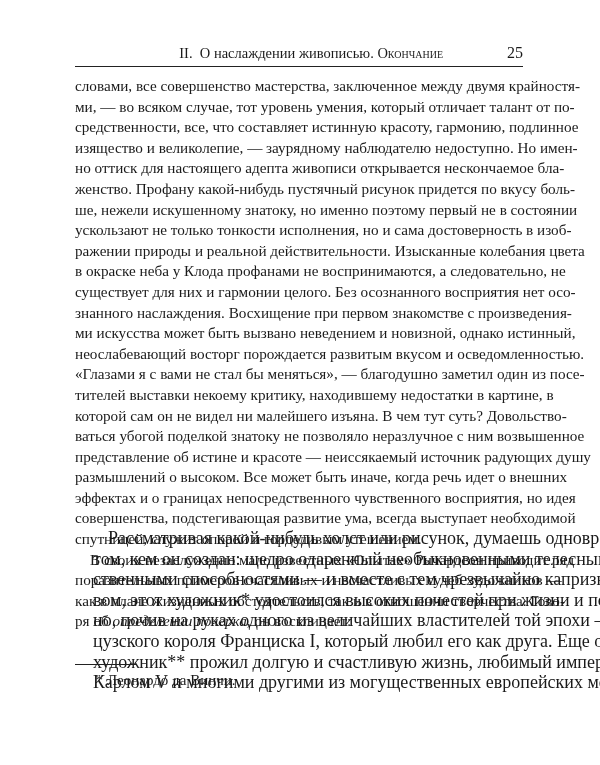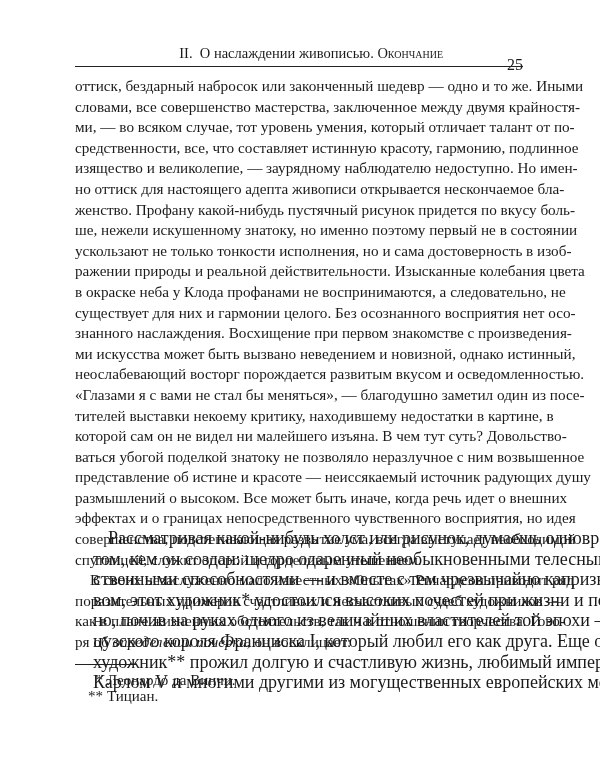--- a/index.html
+++ b/index.html
@@ -3,21 +3,21 @@
 <meta charset="utf-8">
 <style>
   html, body { margin: 0; padding: 0; background: #ffffff; }
   body { width: 600px; height: 765px; position: relative; overflow: hidden;
          font-family: "Liberation Serif", "DejaVu Serif", serif; color: #1a1a1a; }
   .page { position: absolute; left: 75px; top: 0; width: 448px; }
   .running-head { position: absolute; top: 42px; left: 0; width: 448px; height: 22px;
                   font-size: 14.5px; line-height: 22px; }
   .running-head .title { position: absolute; right: 80px; top: 0; white-space: nowrap; }
   .running-head .title .sc { font-variant: small-caps; }
-  .running-head .num { position: absolute; right: 0; top: 12px; font-size: 16px; margin-left: 28px; }
+  .running-head .num { position: absolute; right: 0; top: 0; font-size: 16px; margin-left: 28px; }
   .head-rule { position: absolute; top: 66px; left: 0; width: 448px; height: 0;
                border-top: 1.3px solid #222; }
   .body-text { position: absolute; top: 76px; left: 0; width: 448px;
                font-size: 15.2px; line-height: 20.6px; }
   .line { display: block; white-space: nowrap; text-align: justify; text-align-last: justify; height: 20.6px; }
   .line.last { text-align-last: left; }
   .indent { padding-left: 15px; }
   .quote { position: absolute; top: 528px; left: 18px; width: 430px;
            font-size: 18px; line-height: 20.6px; }
   em { }
@@ -31,21 +31,20 @@
 
 <div class="page">
   <div class="running-head">
     <span class="title"><span>II.</span>&nbsp; <span>О наслаждении живописью.</span> <span class="sc">Окончание</span></span>
     <span class="num">25</span>
   </div>
   <div class="head-rule"></div>
 
   <div class="body-text">
     <div id="p1">
-        <span class="line">оттиск, бездарный набросок или законченный шедевр — одно и то же. Иными</span>
         <span class="line">словами, все совершенство мастерства, заключенное между двумя крайностя-</span>
         <span class="line">ми, — во всяком случае, тот уровень умения, который отличает талант от по-</span>
         <span class="line">средственности, все, что составляет истинную красоту, гармонию, подлинное</span>
         <span class="line">изящество и великолепие, — заурядному наблюдателю недоступно. Но имен-</span>
         <span class="line">но оттиск для настоящего адепта живописи открывается нескончаемое бла-</span>
         <span class="line">женство. Профану какой-нибудь пустячный рисунок придется по вкусу боль-</span>
         <span class="line">ше, нежели искушенному знатоку, но именно поэтому первый не в состоянии</span>
         <span class="line">ускользают не только тонкости исполнения, но и сама достоверность в изоб-</span>
         <span class="line">ражении природы и реальной действительности. Изысканные колебания цвета</span>
         <span class="line">в окраске неба у Клода профанами не воспринимаются, а следовательно, не</span>
@@ -78,15 +77,14 @@
       <span class="line">вом, этот художник* удостоился высоких почестей при жизни и посмерт-</span>
       <span class="line">но, почив на руках одного из величайших властителей той эпохи — фран-</span>
       <span class="line">цузского короля Франциска I, который любил его как друга. Еще один</span>
       <span class="line">художник** прожил долгую и счастливую жизнь, любимый императором</span>
       <span class="line last">Карлом V и многими другими из могущественных европейских монархов.</span>
     </div>
 
   <div class="fn-rule"></div>
   <div class="footnotes" id="fns">
       <span class="fn"><span class="mark">*</span><span>Леонардо да Винчи.</span></span>
-      <span class="fn"><span class="mark">**</span><span>Тициан.</span></span>
     </div>
 </div>
 
 </body></html>

